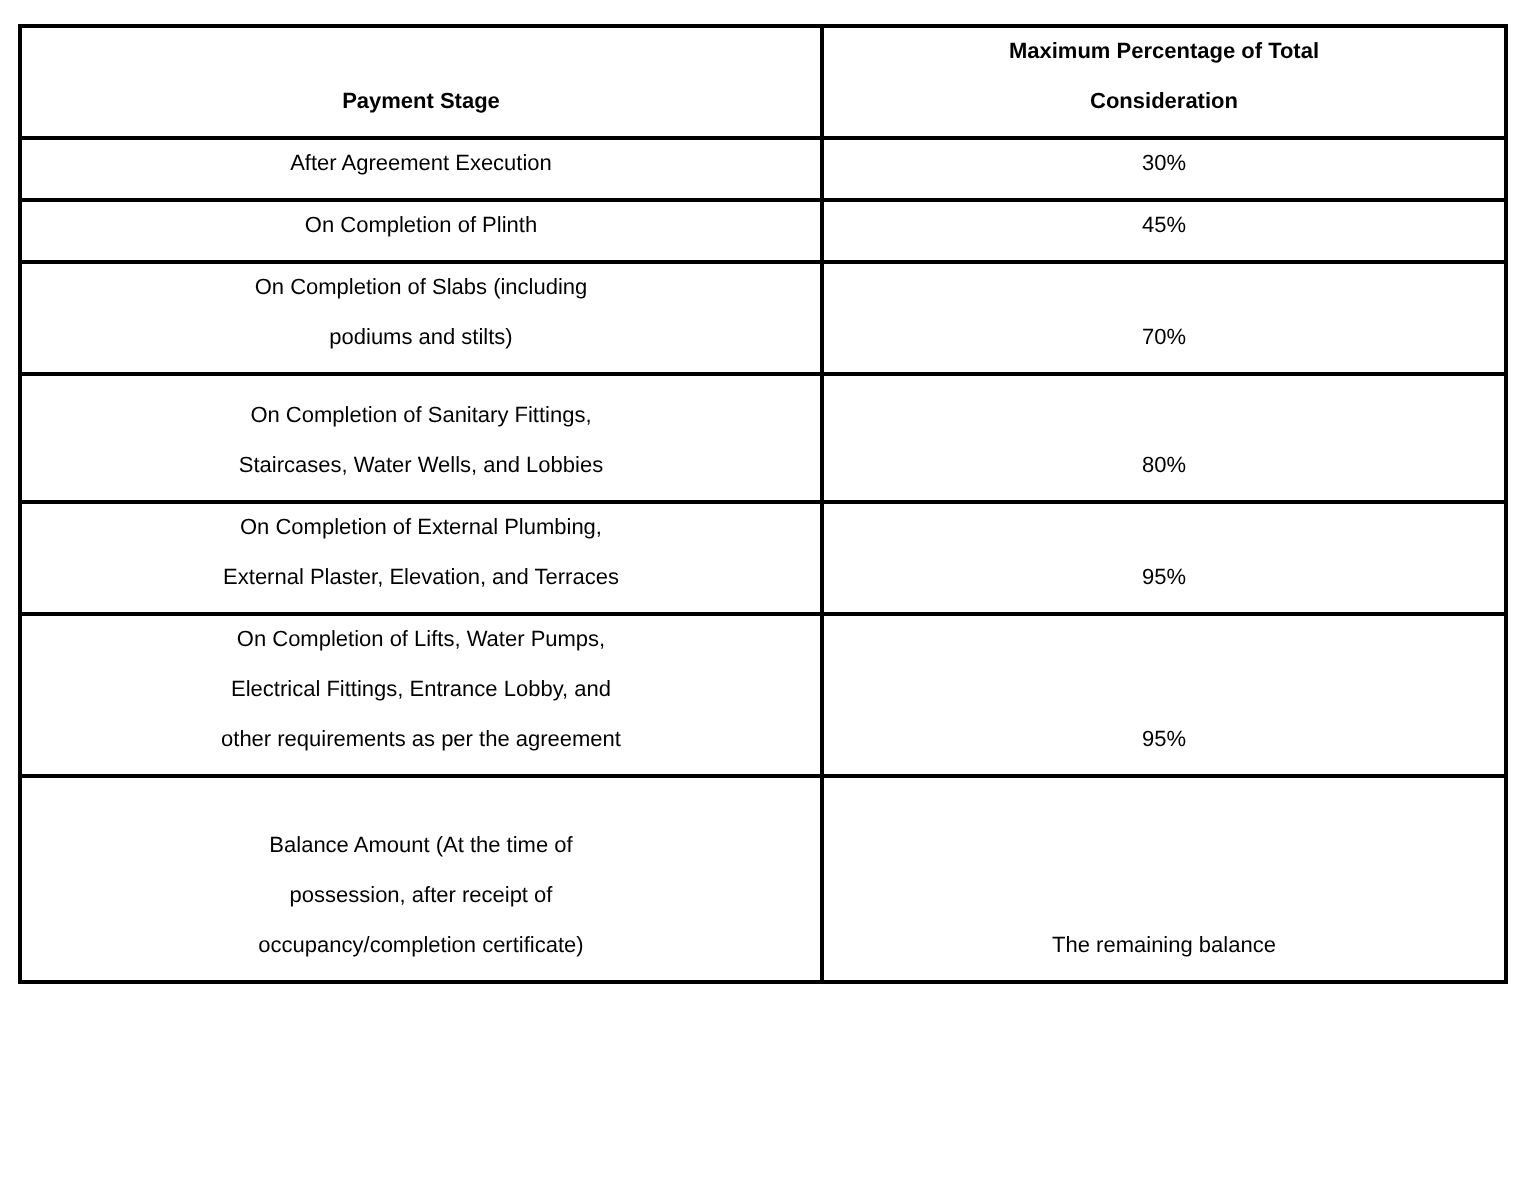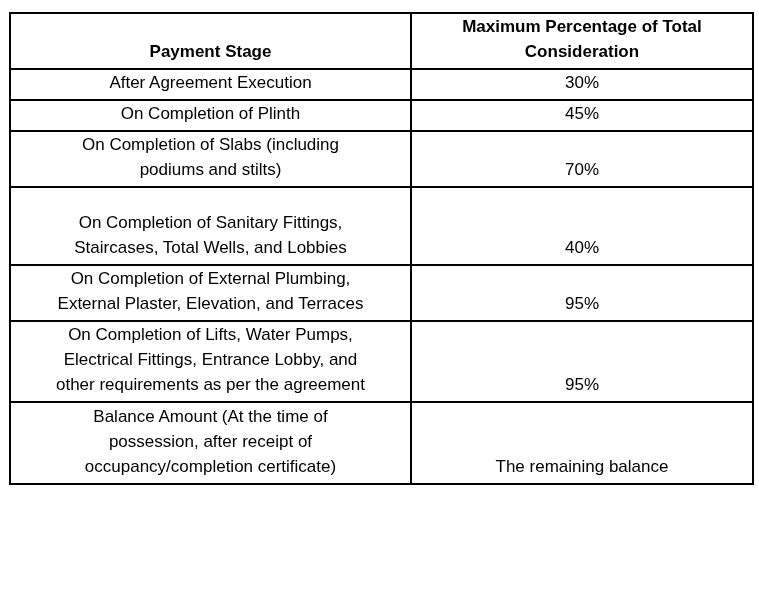--- a/index.html
+++ b/index.html
@@ -40,45 +40,45 @@
   .payment-table col.col-pct    { width: 342px; }
 
   .payment-table td,
   .payment-table th {
     border: 1px solid #000000;
     border-top-width: 2px;
     border-bottom-width: 2px;
     padding: 0 6px 4px 6px;
     text-align: center;
     vertical-align: bottom;   
-    font-size: 17px;
+    font-size: 11px;
     line-height: 25px;
     font-weight: normal;
     color: #000000;
   }
 
   .payment-table th {
     font-weight: bold;
   }
 
   
   .payment-table .cell-stage { border-right-width: 2px; }
   .payment-table .cell-pct   { border-left-width: 2px; }
 
   
   .r-head { height: 55px; }
   .r-1    { height: 56px; }
   .r-2    { height: 20px; }
   .r-3    { height: 27px; }
   .r-4    { height: 56px; padding-left: 24px; }
   .r-5    { height: 55px; }
-  .r-6    { height: 78px; }
+  .r-6    { height: 64px; }
   .r-7    { height: 54px; }
   .r-8    { height: 75px; }
-  .r-9    { height: 82px; }
+  .r-9    { height: 103px; }
 
   .stage-text { display: block; }
   .pct-text   { display: block; }
 </style>
 </head>
 <body>
 
 <div id="page">
 
   <table class="payment-table">
@@ -127,24 +127,24 @@
         </td>
         <td class="cell-pct">
           <span class="pct-text">70%</span>
         </td>
       </tr>
 
 
       <tr class="r-6">
         <td class="cell-stage">
           <span class="stage-text">On Completion of Sanitary Fittings,</span>
-          <span class="stage-text">Staircases, Total Wells, and Lobbies</span>
+          <span class="stage-text">Staircases, Water Wells, and Lobbies</span>
         </td>
         <td class="cell-pct">
-          <span class="pct-text">40%</span>
+          <span class="pct-text">80%</span>
         </td>
       </tr>
 
       <tr class="r-7">
         <td class="cell-stage">
           <span class="stage-text">On Completion of External Plumbing,</span>
           <span class="stage-text">External Plaster, Elevation, and Terraces</span>
         </td>
         <td class="cell-pct">
           <span class="pct-text">95%</span>

